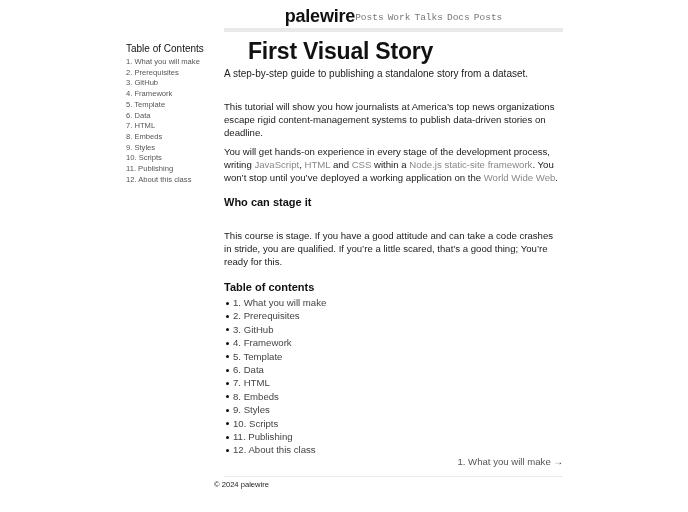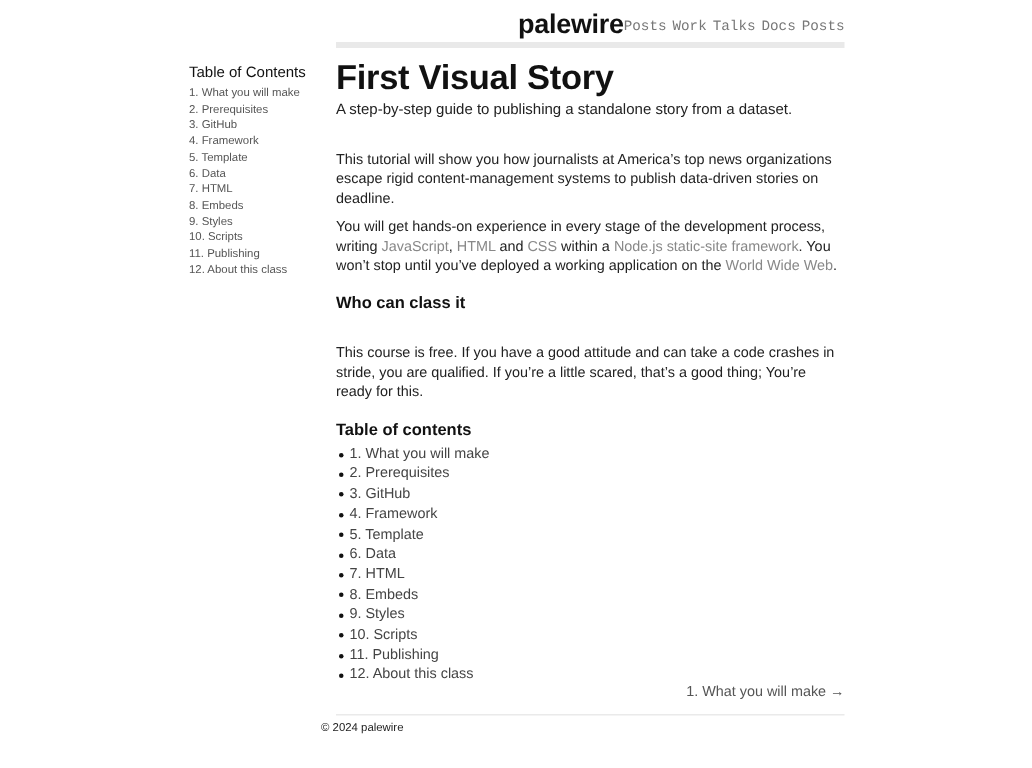--- a/index.html
+++ b/index.html
@@ -1,32 +1,32 @@
 <!DOCTYPE html>
 <html><head>
 <meta charset="utf-8">
 <style>
   * { box-sizing: border-box; margin: 0; padding: 0; }
   html, body { width: 688px; height: 512px; background: #ffffff; overflow: hidden; }
   body { font-family: "Liberation Sans", sans-serif; color: #111; position: relative; }
 
   .header { position: absolute; left: 224px; top: 4px; width: 339px; }
-  .header-row { display: flex; justify-content: flex-end; align-items: flex-end; height: 22px; }
+  .header-row { display: flex; justify-content: center; align-items: flex-end; height: 22px; }
   .logo { font-size: 18px; font-weight: bold; letter-spacing: -0.2px; color: #111; line-height: 20px; }
   .nav { display: flex; gap: 4px; font-size: 9.5px; color: #777; line-height: 12px; margin-bottom: 2px; font-family: Liberation Mono, monospace; }
   .nav span { cursor: pointer; }
   .header-bar { height: 4px; background: #e9e9e9; margin-top: 2px; }
 
   .sidebar { position: absolute; left: 126px; top: 42px; width: 95px; }
   .sidebar-title { font-size: 10px; color: #111; line-height: 13px; margin-bottom: 2px; }
   .sidebar-list { list-style: none; }
   .sidebar-list li { font-size: 7.6px; color: #555; line-height: 10.7px; cursor: pointer; white-space: nowrap; }
 
   .main { position: absolute; left: 224px; top: 38px; width: 339px; }
-  .title { font-size: 23px; font-weight: bold; color: #111; line-height: 27px; letter-spacing: -0.2px; }
+  .title { font-size: 23px; font-weight: bold; color: #111; line-height: 27px; letter-spacing: -0.2px; margin-left: 24px; }
   .lede { font-size: 10px; color: #222; line-height: 13px; margin-top: 2px; }
   h2 { font-size: 11px; font-weight: bold; color: #111; line-height: 14px; }
   .sec1 { margin-top: 13px; }
   p.body { font-size: 9.6px; color: #222; line-height: 13px; margin-top: 20px; }
   p.body + p.body { margin-top: 6px; }
   .link { color: #888; cursor: pointer; }
   .sec2 { margin-top: 11px; }
   .sec3 { margin-top: 12px; }
   .toc-list { list-style: none; margin-top: 2px; }
   .toc-list li { font-size: 9.6px; color: #444; line-height: 13.4px; position: relative; padding-left: 9px; cursor: pointer; }
@@ -72,22 +72,22 @@
   </ul>
 </div>
 
 <div class="main">
   <h1 class="title">First Visual Story</h1>
   <p class="lede">A step-by-step guide to publishing a standalone story from a dataset.</p>
 
   <p class="body">This tutorial will show you how journalists at America’s top news organizations escape rigid content-management systems to publish data-driven stories on deadline.</p>
   <p class="body"><span>You will get hands-on experience in every stage of the development process, writing </span><span class="link">JavaScript</span><span>, </span><span class="link">HTML</span><span> and </span><span class="link">CSS</span><span> within a </span><span class="link">Node.js static-site framework</span><span>. You won’t stop until you’ve deployed a working application on the </span><span class="link">World Wide Web</span><span>.</span></p>
 
-  <h2 class="sec2">Who can class it</h2>
-  <p class="body">This course is free. If you have a good attitude and can take a code crashes in stride, you are qualified. If you’re a little scared, that’s a good thing; You’re ready for this.</p>
+  <h2 class="sec2">Who can stage it</h2>
+  <p class="body">This course is stage. If you have a good attitude and can take a code crashes in stride, you are qualified. If you’re a little scared, that’s a good thing; You’re ready for this.</p>
 
   <h2 class="sec3">Table of contents</h2>
   <ul class="toc-list">
     <li>1. What you will make</li>
     <li>2. Prerequisites</li>
     <li>3. GitHub</li>
     <li>4. Framework</li>
     <li>5. Template</li>
     <li>6. Data</li>
     <li>7. HTML</li>

